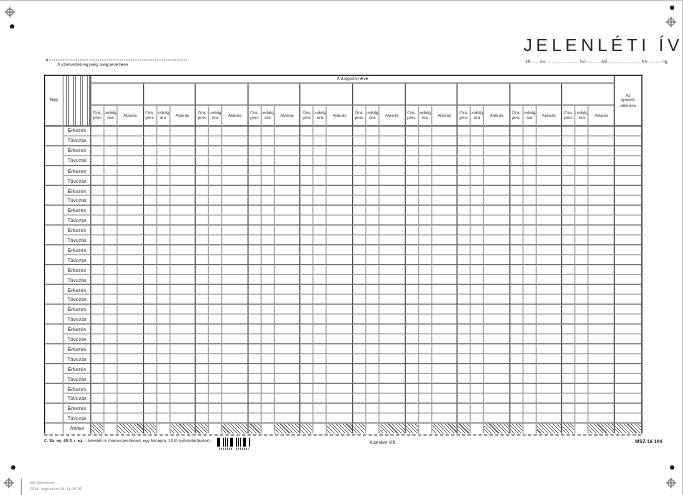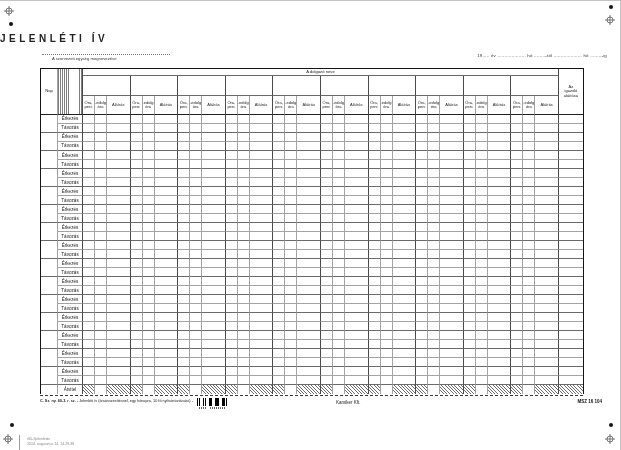--- a/index.html
+++ b/index.html
@@ -3,22 +3,22 @@
 <meta charset="utf-8">
 <style>
   html,body{margin:0;padding:0;}
   .canvas{position:relative;width:621px;height:450px;background:#ffffff;
     font-family:"Liberation Sans",sans-serif;color:#1a1a1a;overflow:hidden;}
   .edge-top{position:absolute;left:0;top:0;width:100%;height:1px;background:#c4c4c4;}
   .edge-right{position:absolute;right:0;top:0;width:1px;height:100%;background:#c4c4c4;}
   .bl-line{position:absolute;left:19px;top:435px;width:1px;height:15px;background:#9a9a9a;}
   .dot{position:absolute;width:4px;height:4px;border-radius:50%;background:#161616;}
   .cross{position:absolute;width:10px;height:10px;}
-  .title{position:absolute;left:0;right:0;top:33px;text-align:left;font-size:10px;
-    font-weight:bold;letter-spacing:3.5px;color:#222;}
+  .title{position:absolute;left:0;right:0;top:33px;text-align:right;font-size:16px;
+    font-weight:normal;letter-spacing:3.5px;color:#222;}
   .org-line{position:absolute;left:42px;top:54px;width:128px;border-top:1px dotted #777;}
   .org-label{position:absolute;left:52px;top:56px;font-size:4.2px;color:#333;}
   .period{position:absolute;left:415px;top:53px;width:192px;font-size:4.4px;color:#333;
     text-align:right;white-space:nowrap;letter-spacing:0.2px;}
   
   .tbl{position:absolute;left:40px;top:68px;display:grid;grid-auto-flow:row;
     grid-template-columns:17px 25px repeat(10, 12px 12px 23.6px) 24px;
     grid-template-rows:7px 20px 19px repeat(31, 9.03px);
     border:1.4px solid #151515;border-bottom:none;background:#fff;}
   .c{border-right:1px solid #a3a3a3;border-bottom:1px solid #a3a3a3;display:flex;

